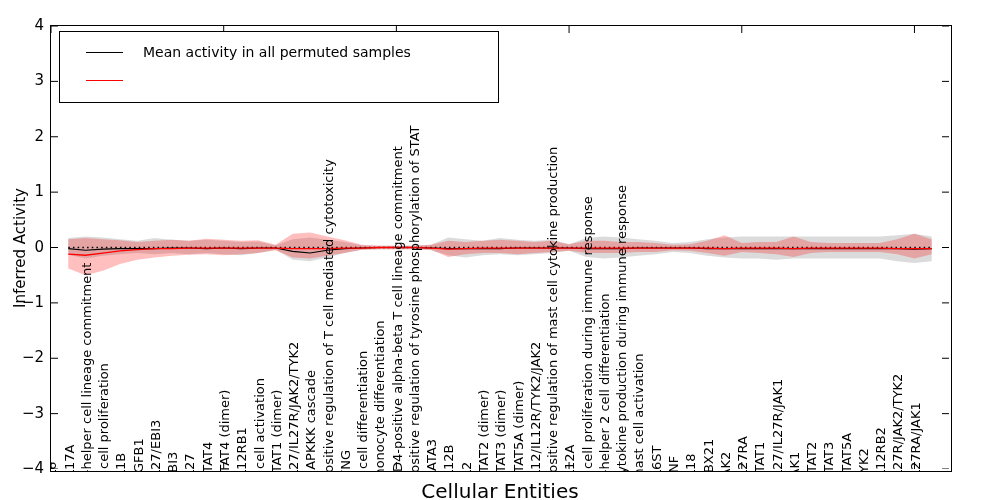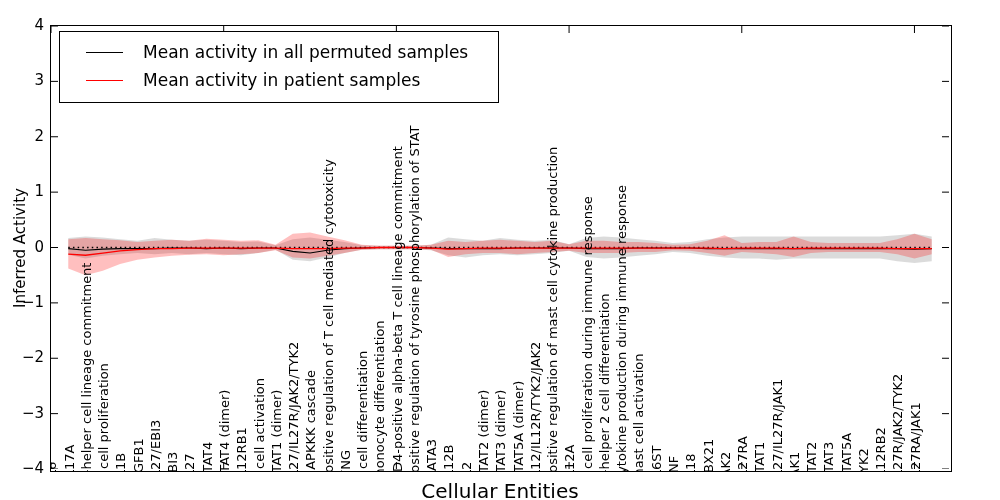--- a/index.html
+++ b/index.html
@@ -14,21 +14,21 @@
                   transform:rotate(-90deg);transform-origin:left bottom;}
   .y-tick-label{position:absolute;width:38px;text-align:right;font-size:15px;line-height:18px;}
   .y-axis-label{position:absolute;width:220px;height:18px;text-align:center;
                 font-size:15px;transform:rotate(-90deg);}
   .x-axis-label{position:absolute;left:50px;top:479px;width:900px;text-align:center;font-size:20px;}
   .legend{position:absolute;left:59px;top:31px;min-width:440px;border:1px solid #000;
           background:#fff;padding:6px 14px 8px 14px;box-sizing:border-box;z-index:5;}
   .legend-row{display:flex;align-items:center;height:28px;}
   .legend-swatch{display:inline-block;width:37px;height:0;border-top:1.6px solid #000;
                  margin:0 20px 0 12px;flex:0 0 auto;}
-  .legend-label{font-size:17px;white-space:nowrap;}
+  .legend-label{font-size:14px;white-space:nowrap;}
 </style>
 </head>
 <body>
 
 <div class="figure">
 
   <div class="y-axis-label" style="left:-90px;top:239px;">Inferred Activity</div>
 
   <div id="y-ticks">
       <div class="y-tick-label" style="left: 6px; top: 459px;">−4</div>
@@ -135,18 +135,17 @@
       </div>
   </div>
 
   <div class="legend">
     <div class="legend-row">
       <span class="legend-swatch" id="swatch-0" style="border-top-color: rgb(0, 0, 0);"></span>
       <span class="legend-label">Mean activity in all permuted samples</span>
     </div>
     <div class="legend-row">
       <span class="legend-swatch" id="swatch-1" style="border-top-color: rgb(255, 0, 0);"></span>
-      <span class="legend-label">Mean activity in patient samples</span>
     </div>
   </div>
 
   <div class="x-axis-label">Cellular Entities</div>
 </div>
 
 </body></html>

